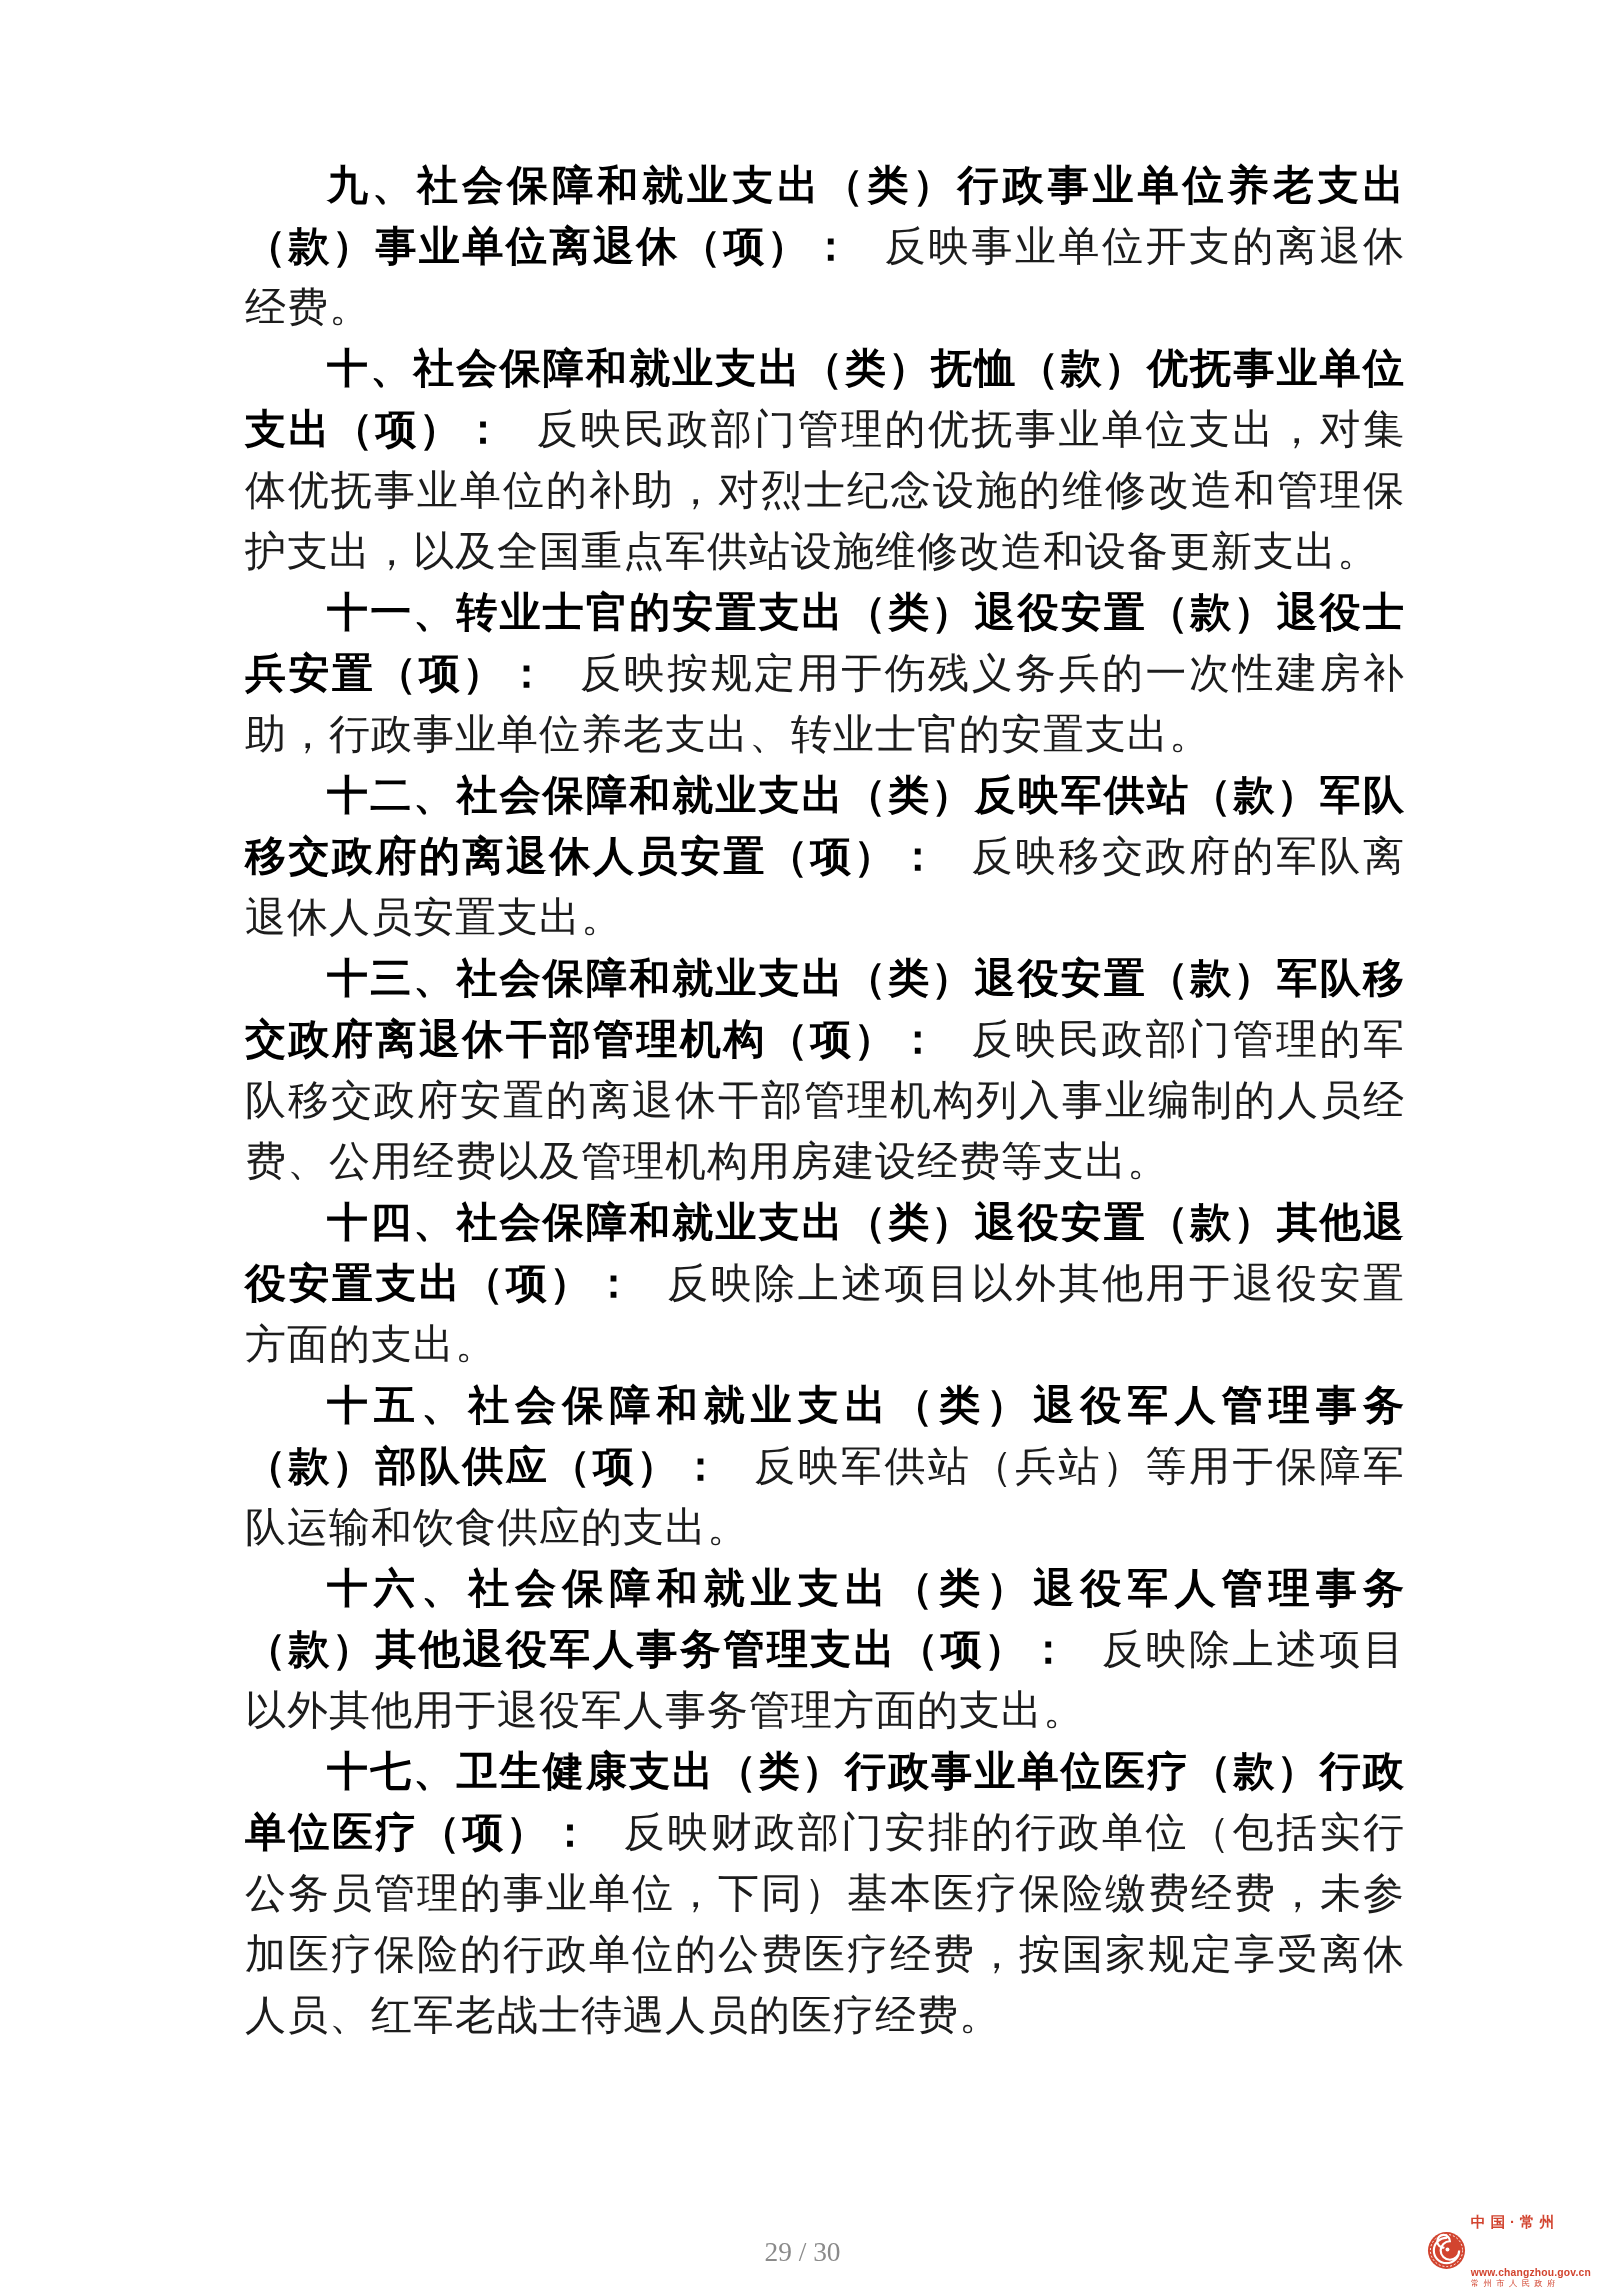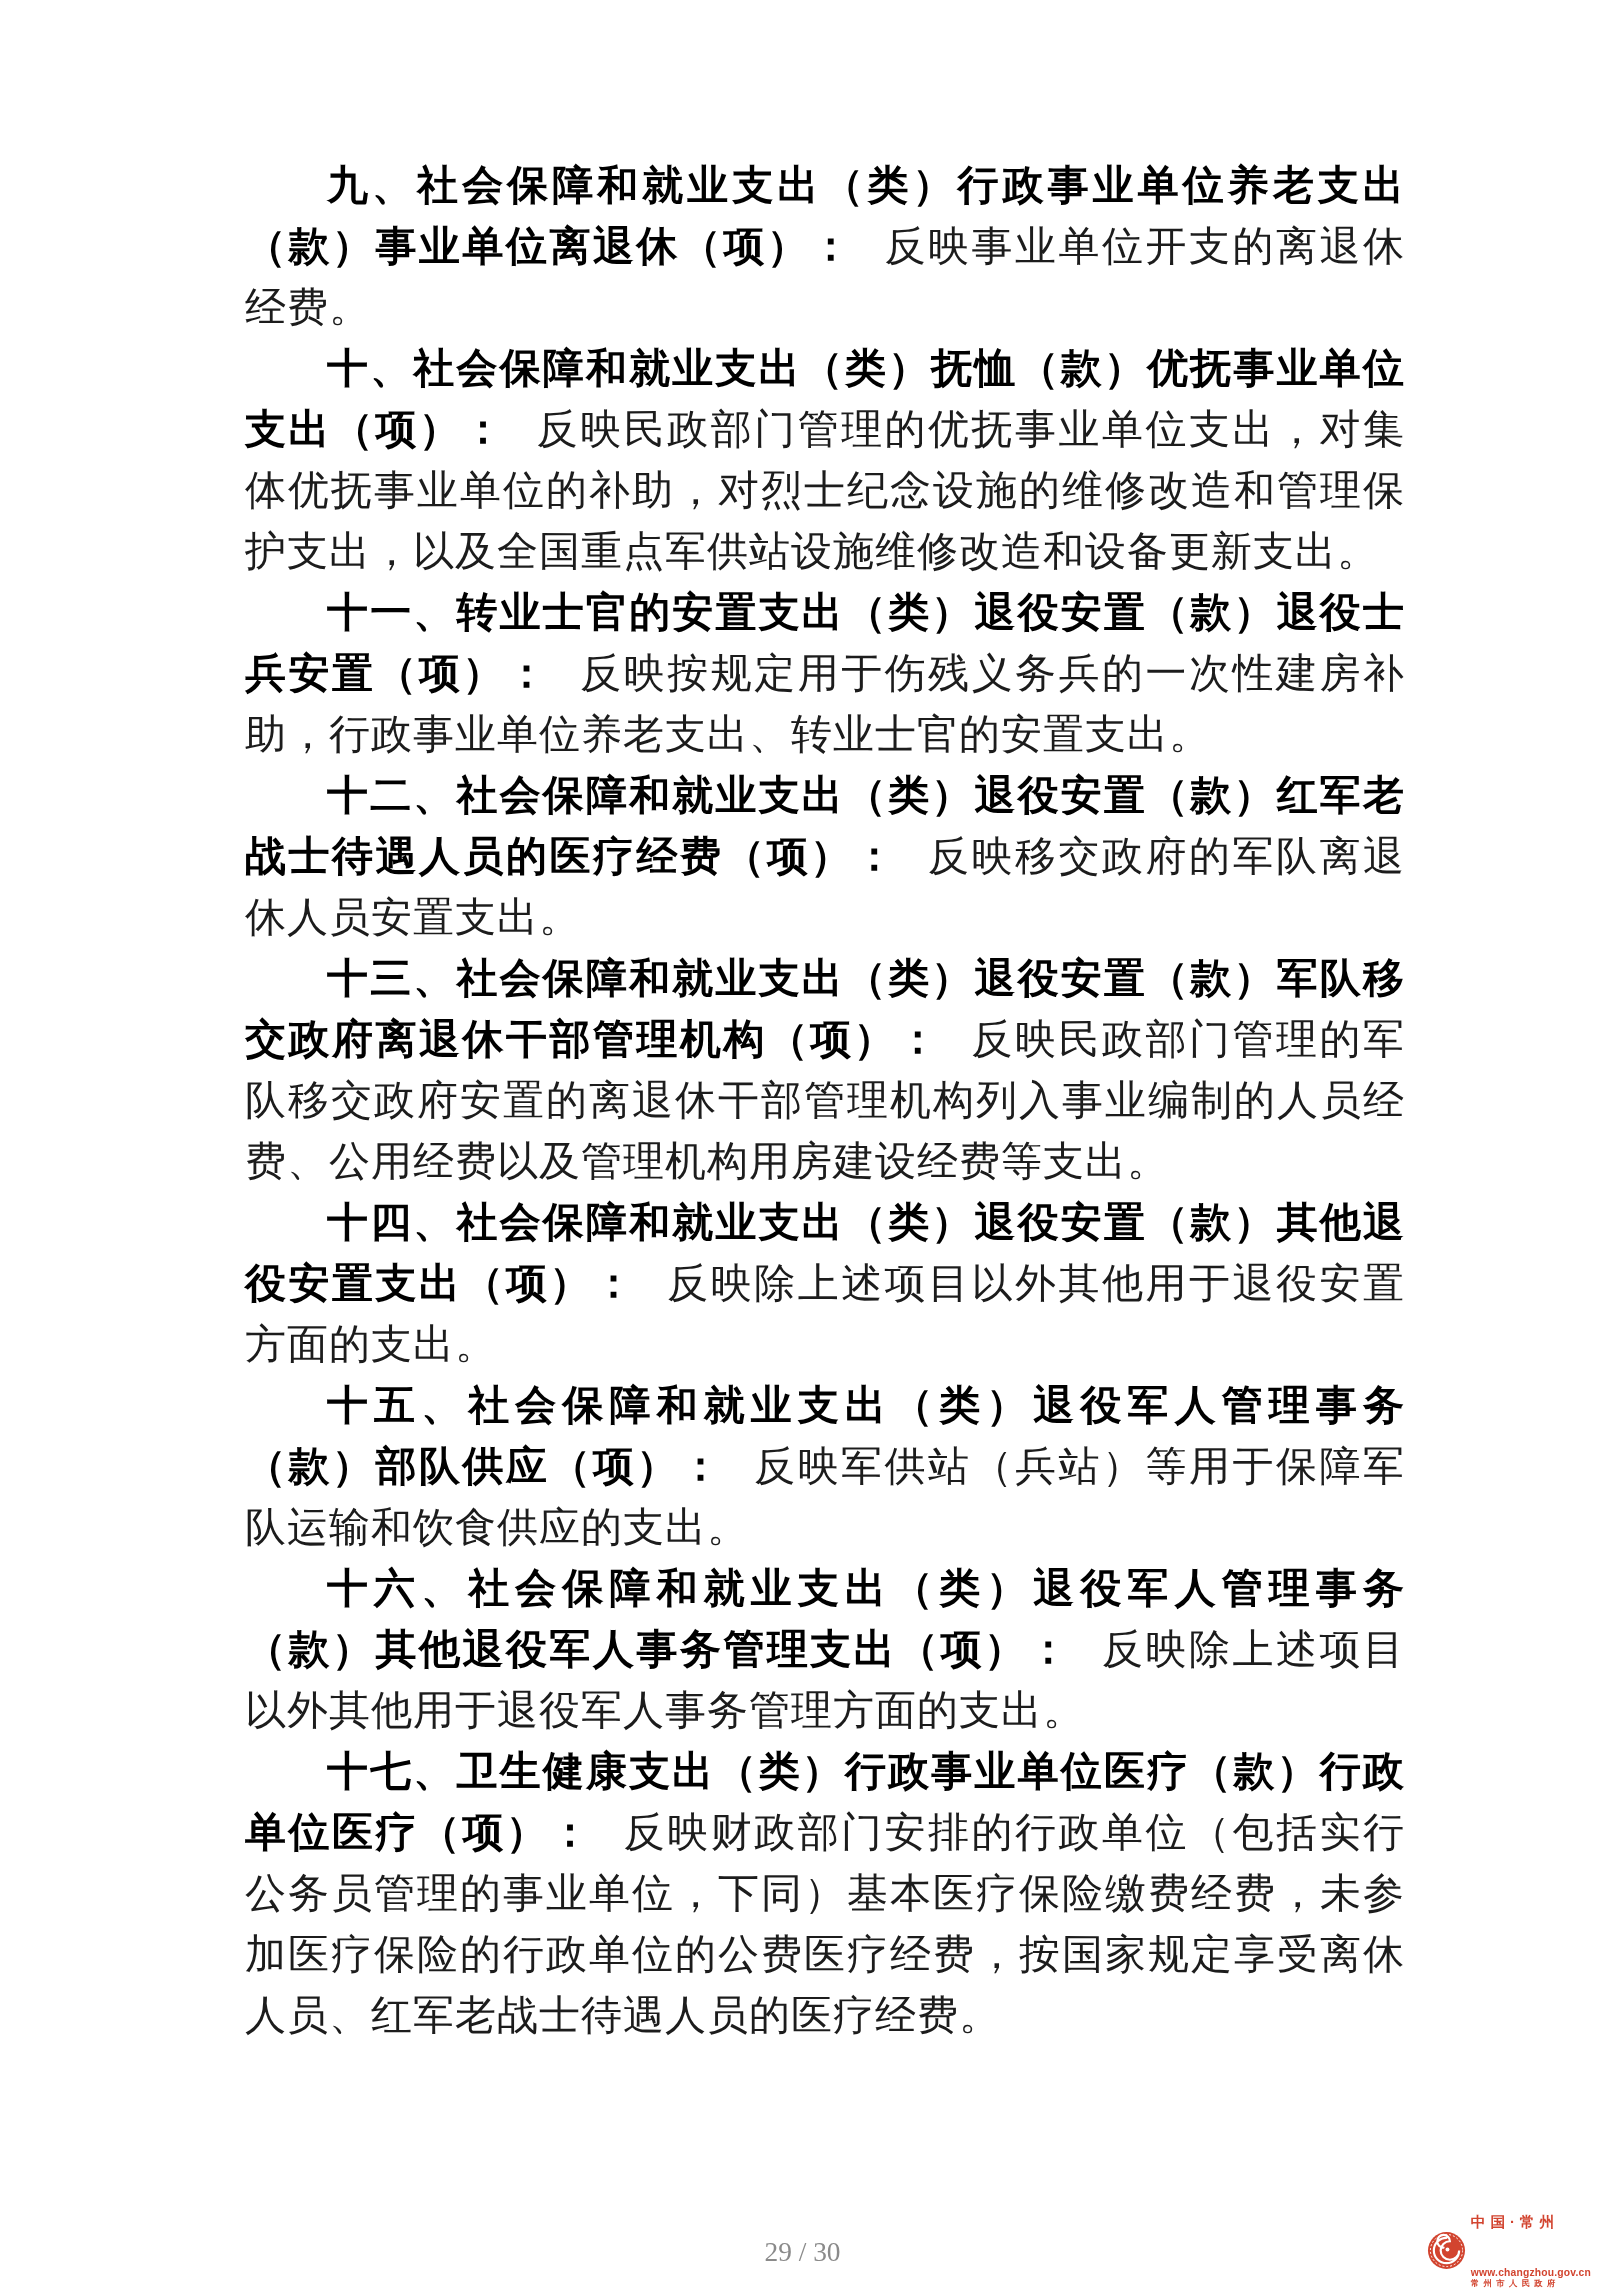--- a/index.html
+++ b/index.html
@@ -80,35 +80,35 @@
   }
   .logo-url {
     font-size: 10.3px;
     font-weight: bold;
     letter-spacing: 0.2px;
     white-space: nowrap;
     margin-top: 36px;
   }
   .logo-gov {
     font-size: 8.3px;
-    font-weight: bold;
+    font-weight: normal;
     letter-spacing: 4.4px;
     white-space: nowrap;
   }
 </style>
 </head>
 <body>
 
 <div class="page">
 
   <div class="content">
     <p class="para"><span class="lead">九、社会保障和就业支出（类）行政事业单位养老支出（款）事业单位离退休（项）：</span><span class="btxt">反映事业单位开支的离退休经费。</span></p>
     <p class="para"><span class="lead">十、社会保障和就业支出（类）抚恤（款）优抚事业单位支出（项）：</span><span class="btxt">反映民政部门管理的优抚事业单位支出，对集体优抚事业单位的补助，对烈士纪念设施的维修改造和管理保护支出，以及全国重点军供站设施维修改造和设备更新支出。</span></p>
     <p class="para"><span class="lead">十一、转业士官的安置支出（类）退役安置（款）退役士兵安置（项）：</span><span class="btxt">反映按规定用于伤残义务兵的一次性建房补助，行政事业单位养老支出、转业士官的安置支出。</span></p>
-    <p class="para"><span class="lead">十二、社会保障和就业支出（类）退役安置（款）红军老战士待遇人员的医疗经费（项）：</span><span class="btxt">反映移交政府的军队离退休人员安置支出。</span></p>
+    <p class="para"><span class="lead">十二、社会保障和就业支出（类）反映军供站（款）军队移交政府的离退休人员安置（项）：</span><span class="btxt">反映移交政府的军队离退休人员安置支出。</span></p>
     <p class="para"><span class="lead">十三、社会保障和就业支出（类）退役安置（款）军队移交政府离退休干部管理机构（项）：</span><span class="btxt">反映民政部门管理的军队移交政府安置的离退休干部管理机构列入事业编制的人员经费、公用经费以及管理机构用房建设经费等支出。</span></p>
     <p class="para"><span class="lead">十四、社会保障和就业支出（类）退役安置（款）其他退役安置支出（项）：</span><span class="btxt">反映除上述项目以外其他用于退役安置方面的支出。</span></p>
     <p class="para"><span class="lead">十五、社会保障和就业支出（类）退役军人管理事务（款）部队供应（项）：</span><span class="btxt">反映军供站（兵站）等用于保障军队运输和饮食供应的支出。</span></p>
     <p class="para"><span class="lead">十六、社会保障和就业支出（类）退役军人管理事务（款）其他退役军人事务管理支出（项）：</span><span class="btxt">反映除上述项目以外其他用于退役军人事务管理方面的支出。</span></p>
     <p class="para"><span class="lead">十七、卫生健康支出（类）行政事业单位医疗（款）行政单位医疗（项）：</span><span class="btxt">反映财政部门安排的行政单位（包括实行公务员管理的事业单位，下同）基本医疗保险缴费经费，未参加医疗保险的行政单位的公费医疗经费，按国家规定享受离休人员、红军老战士待遇人员的医疗经费。</span></p>
   </div>
 
   <div class="footer">29 / 30</div>
 
   <div class="site-logo">

